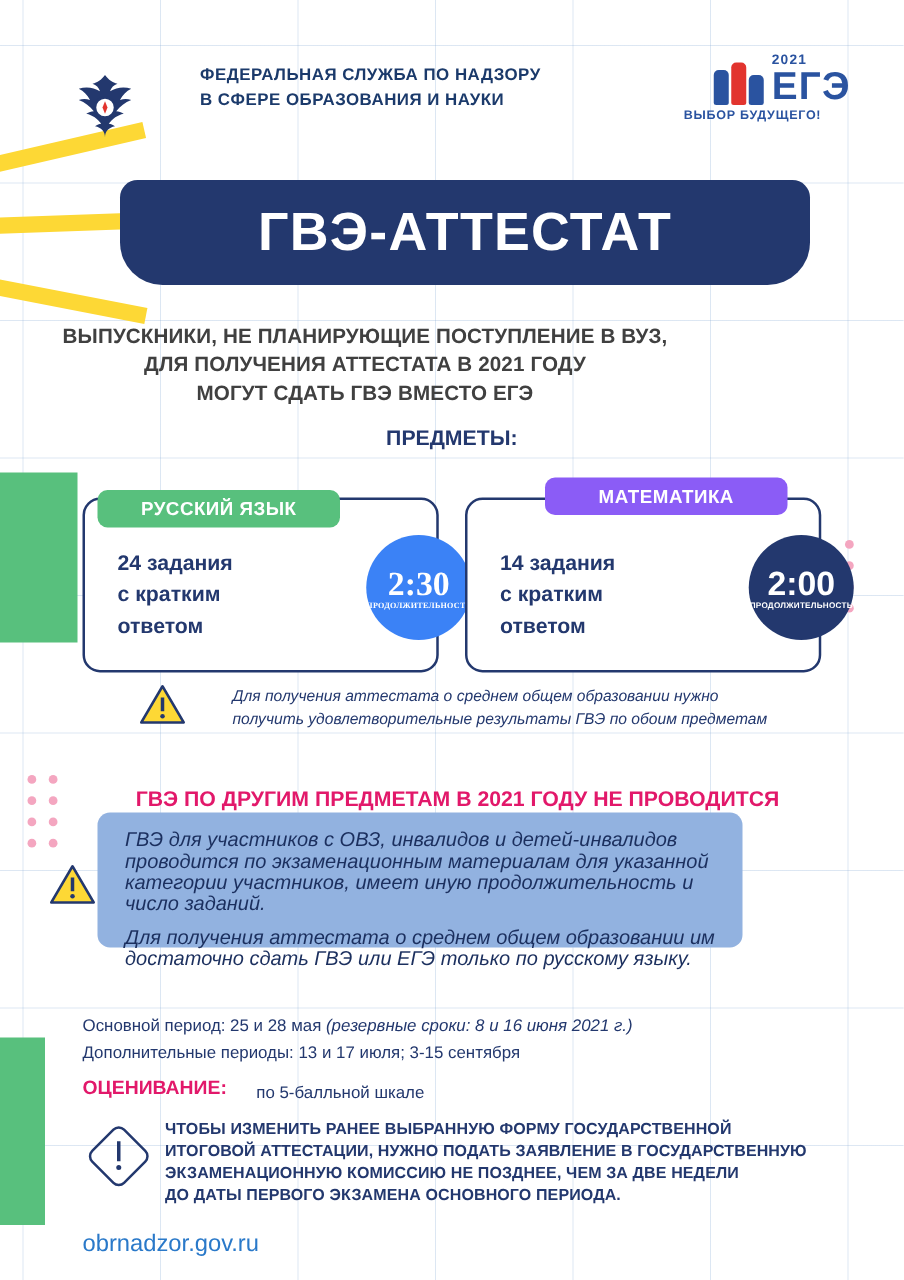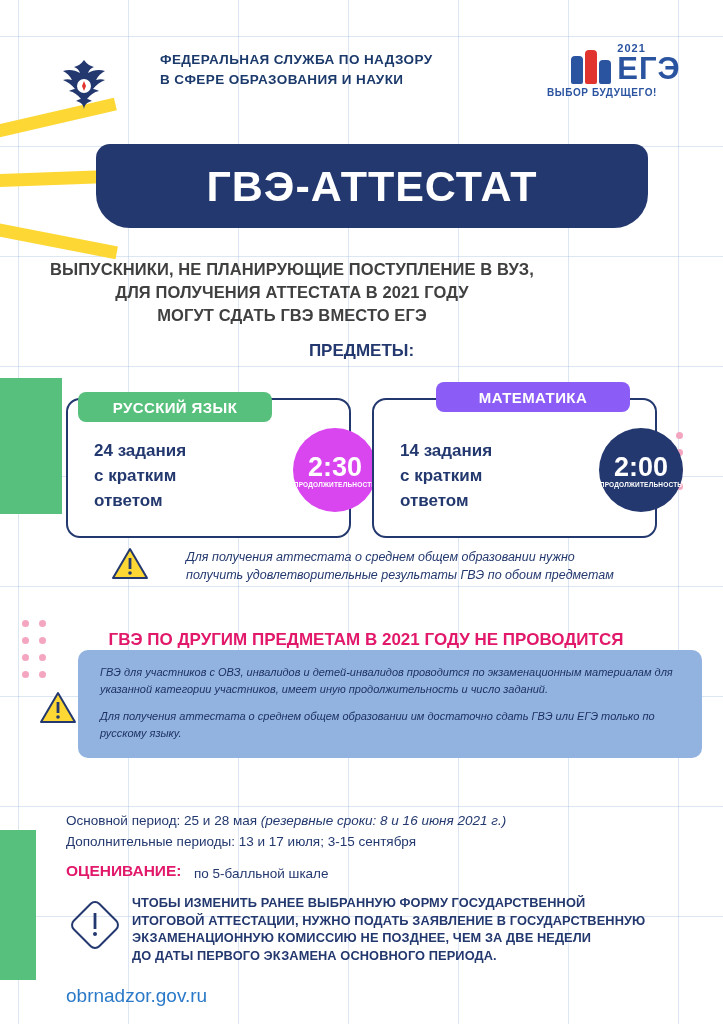--- a/index.html
+++ b/index.html
@@ -107,44 +107,44 @@
   .card-task {
     position: absolute; left: 26px; top: 38px;
     color: #23386e; font-size: 17px; font-weight: bold; line-height: 25px;
   }
   .circle {
     position: absolute; right: -28px; top: 28px;
     width: 84px; height: 84px; border-radius: 50%;
     display: flex; flex-direction: column; align-items: center; justify-content: center;
     color: #fff;
   }
-  .card.left .circle  { background: #d946ef; }
+  .card.left .circle  { background: #3b82f6; font-family: Liberation Serif, serif; }
   .card.right .circle { background: #23386e; }
   .circle-time { font-size: 27px; font-weight: bold; line-height: 28px; }
   .circle-cap { font-size: 6.5px; font-weight: bold; letter-spacing: 0.2px; }
 
   
   .warn1 { position: absolute; left: 110px; top: 546px; }
   .note-text {
     position: absolute; left: 186px; top: 548px; width: 430px;
     color: #23386e; font-size: 12.5px; font-style: italic; line-height: 18px;
   }
 
   
   .pinkline {
     position: absolute; top: 614px; left: 66px; width: 600px;
     color: #e2186a; font-size: 17px; font-weight: bold; text-align: center; margin-top: 16px;
   }
 
   
   .infobox {
-    position: absolute; left: 78px; top: 650px; width: 624px; height: 108px;
+    position: absolute; left: 78px; top: 650px; width: 516px; height: 108px;
     background: #92b2e0; border-radius: 10px;
     padding: 14px 18px 10px 22px;
-    color: #1b2f5e; font-size: 11px; font-style: italic; line-height: 17px;
+    color: #1b2f5e; font-size: 16px; font-style: italic; line-height: 17px;
   }
   .infobox p + p { margin-top: 10px; }
   .warn2 { position: absolute; left: 38px; top: 690px; }
 
   
   .sect-head {
     position: absolute; color: #e2186a; font-size: 15.5px; font-weight: bold;
   }
   .sect-line {
     position: absolute; color: #23386e; font-size: 13.5px; line-height: 21px;
@@ -286,21 +286,21 @@
     <p>ГВЭ для участников с ОВЗ, инвалидов и детей-инвалидов проводится по экзаменационным материалам для указанной категории участников, имеет иную продолжительность и число заданий.</p>
     <p>Для получения аттестата о среднем общем образовании им достаточно сдать ГВЭ или ЕГЭ только по русскому языку.</p>
   </div>
 
   <div class="sect-line" style="left:66px; top:810px;">
     <span>Основной период: 25 и 28 мая </span><span class="ital">(резервные сроки: 8 и 16 июня 2021 г.)</span>
   </div>
   <div class="sect-line" style="left:66px; top:831px;">Дополнительные периоды: 13 и 17 июля; 3-15 сентября</div>
 
   <div class="sect-head" style="left:66px; top:862px;">ОЦЕНИВАНИЕ:</div>
-  <div class="sect-line" style="left:194px; top:863px;"> по 5-балльной шкале</div>
+  <div class="sect-line" style="left:205px; top:863px;"> по 5-балльной шкале</div>
 
   <div class="finalwarn">
     <svg width="54" height="54" viewBox="0 0 54 54">
       <rect x="9" y="9" width="36" height="36" rx="6" transform="rotate(45 27 27)" fill="none" stroke="#23386e" stroke-width="2"></rect>
       <rect x="25.6" y="15" width="2.8" height="16" fill="#23386e"></rect>
       <circle cx="27" cy="36" r="2" fill="#23386e"></circle>
     </svg>
   </div>
   <div class="final-text">
     <div>ЧТОБЫ ИЗМЕНИТЬ РАНЕЕ ВЫБРАННУЮ ФОРМУ ГОСУДАРСТВЕННОЙ</div>

